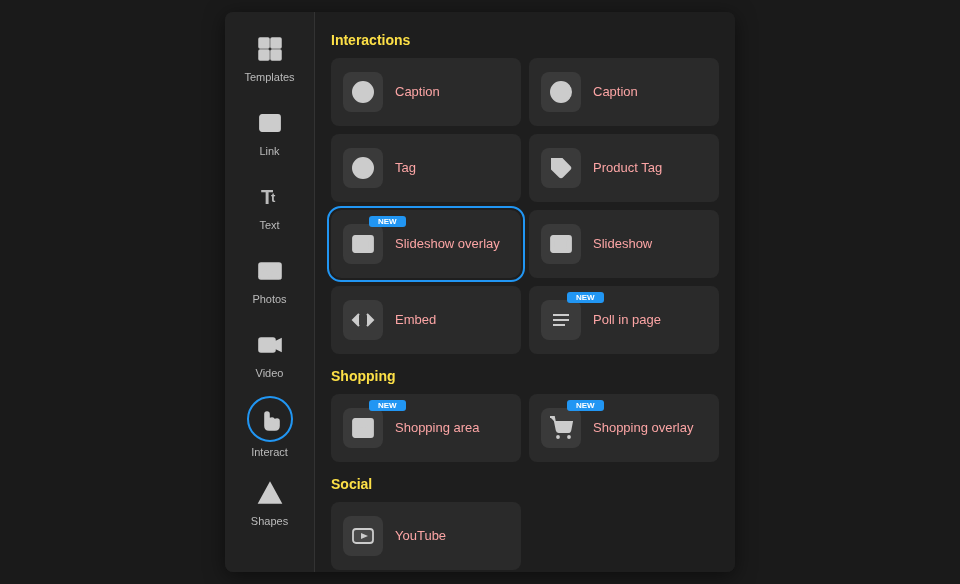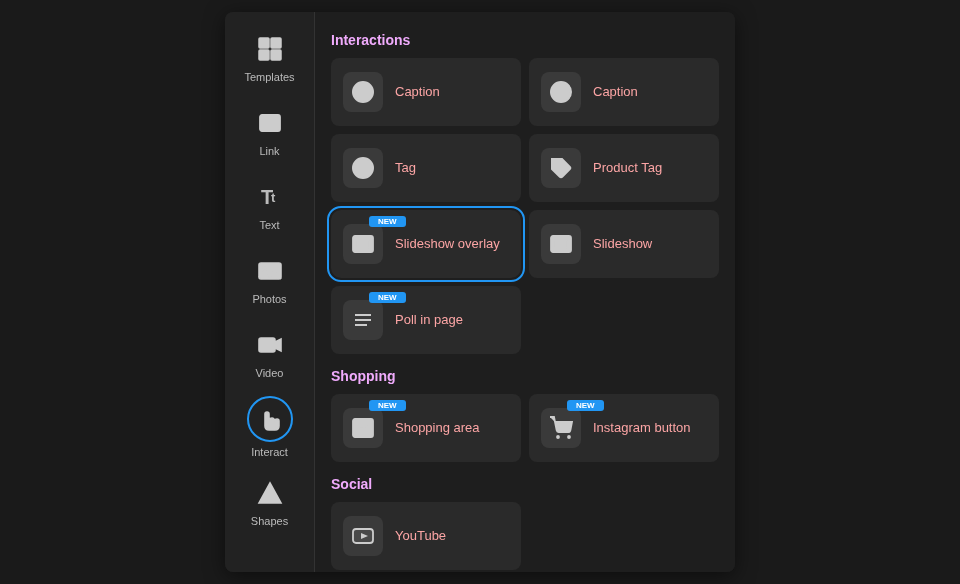--- a/index.html
+++ b/index.html
@@ -85,21 +85,21 @@
       overflow-y: auto;
     }
     .main-content::-webkit-scrollbar {
       width: 4px;
     }
     .main-content::-webkit-scrollbar-thumb {
       background: #444;
       border-radius: 2px;
     }
     .section-title {
-      color: #f0abfc;
+      color: #fde047;
       font-size: 14px;
       font-weight: 600;
       margin-bottom: 10px;
       margin-top: 4px;
     }
     .grid {
       display: grid;
       grid-template-columns: 1fr 1fr;
       gap: 8px;
       margin-bottom: 14px;
@@ -304,20 +304,29 @@
             <svg width="24" height="24" viewBox="0 0 24 24" fill="none" stroke="#ccc" stroke-width="1.8">
               <rect x="2" y="4" width="20" height="16" rx="2"></rect>
               <rect x="6" y="8" width="12" height="8" rx="1"></rect>
               <line x1="9" y1="8" x2="9" y2="16"></line>
               <line x1="15" y1="8" x2="15" y2="16"></line>
             </svg>
           </div>
           <span class="item-label">Slideshow</span>
         </div>
 
+        <div class="grid-item">
+          <div class="item-icon">
+            <svg width="24" height="24" viewBox="0 0 24 24" fill="none" stroke="#ccc" stroke-width="2">
+              <polyline points="16,18 22,12 16,6"></polyline>
+              <polyline points="8,6 2,12 8,18"></polyline>
+            </svg>
+          </div>
+          <span class="item-label">Embed</span>
+        </div>
 
         <div class="grid-item">
           <span class="badge-new">NEW</span>
           <div class="item-icon">
             <svg width="24" height="24" viewBox="0 0 24 24" fill="none" stroke="#ccc" stroke-width="2">
               <line x1="4" y1="7" x2="20" y2="7"></line>
               <line x1="4" y1="12" x2="20" y2="12"></line>
               <line x1="4" y1="17" x2="16" y2="17"></line>
             </svg>
           </div>
@@ -342,21 +351,21 @@
 
         <div class="grid-item">
           <span class="badge-new">NEW</span>
           <div class="item-icon">
             <svg width="24" height="24" viewBox="0 0 24 24" fill="none" stroke="#ccc" stroke-width="1.8">
               <circle cx="9" cy="21" r="1"></circle>
               <circle cx="20" cy="21" r="1"></circle>
               <path d="M1 1h4l2.68 13.39a2 2 0 002 1.61h9.72a2 2 0 001.97-1.67L23 6H6"></path>
             </svg>
           </div>
-          <span class="item-label">Instagram button</span>
+          <span class="item-label">Shopping overlay</span>
         </div>
 
       </div>
 
       <div class="section-title">Social</div>
       <div class="grid">
 
 
         <div class="grid-item">
           <div class="item-icon">

